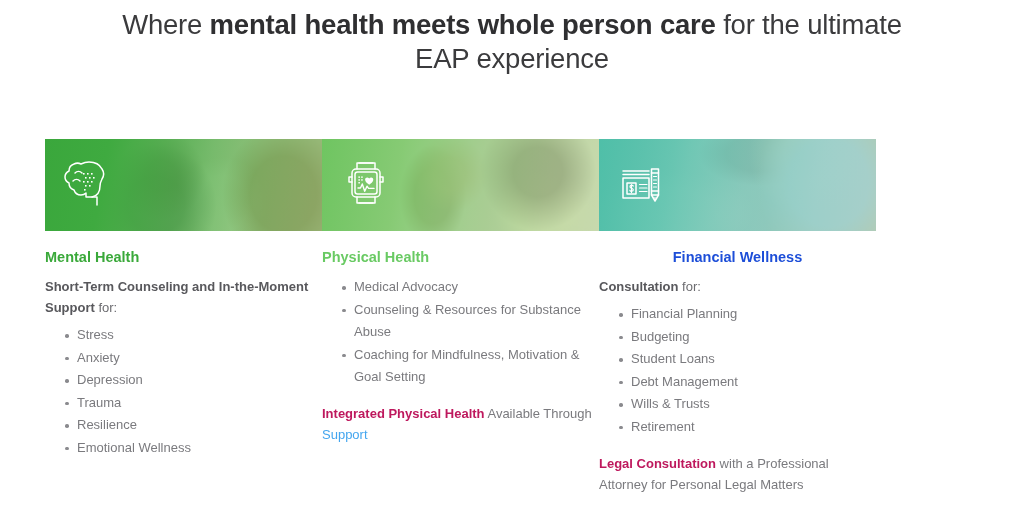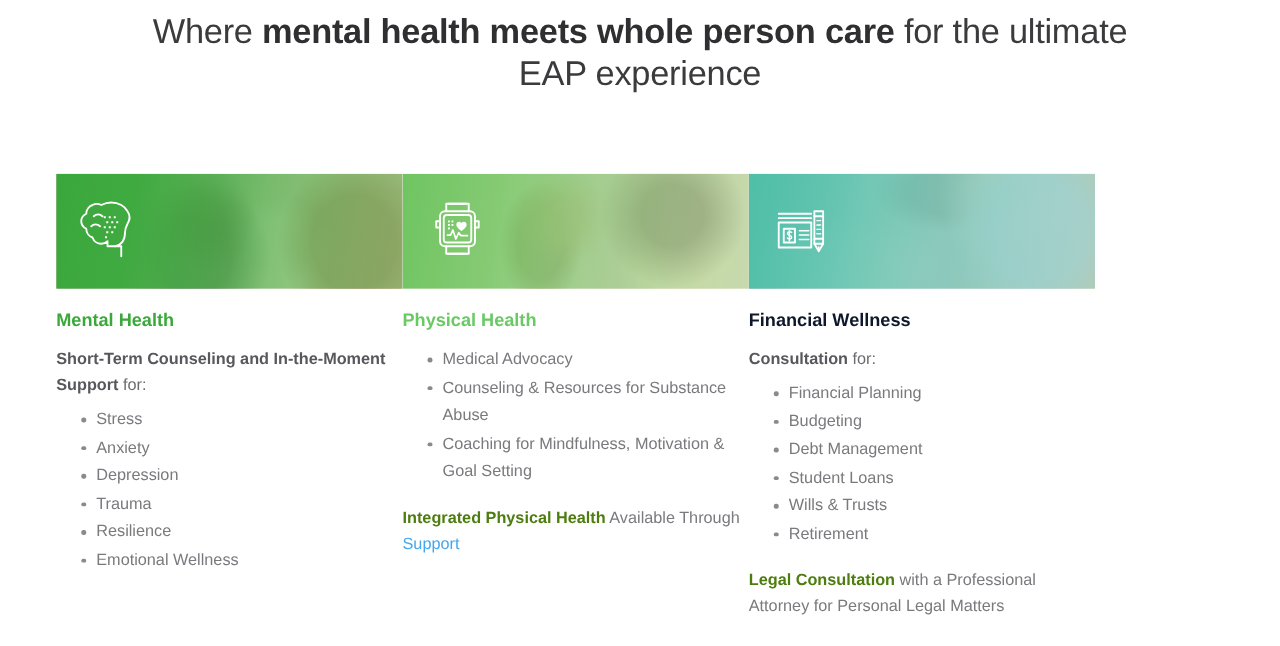--- a/index.html
+++ b/index.html
@@ -112,21 +112,21 @@
 
   
   .card-title {
     margin-top: 16px;
     font-size: 14.5px;
     font-weight: 700;
     line-height: 20px;
   }
   .t-mental { color: #3aa93a; }
   .t-physical { color: #69ca63; }
-  .t-financial { color: #0f172a; }
+  .t-financial { color: #1d4ed8; text-align: center; }
 
   .lead {
     margin-top: 9px;
     font-size: 13px;
     line-height: 21px;
     color: #6c6c70;
   }
   .lead b { font-weight: 700; color: #58585c; }
 
   .bullets {
@@ -151,21 +151,21 @@
     border-radius: 50%;
     background: #8a8a8e;
   }
 
   .note {
     margin-top: 14px;
     font-size: 13px;
     line-height: 21.5px;
     color: #7a7a7e;
   }
-  .note b { font-weight: 700; color: #4d7c0f; }
+  .note b { font-weight: 700; color: #be185d; }
   .note a {
     color: #44a6ef;
     text-decoration: none;
   }
 
   .tight-top { margin-top: 9px; }
 </style>
 </head>
 <body>
 
@@ -279,22 +279,22 @@
             <path d="M40.5 30.5 h3" stroke-width="1.1"></path>
             <path d="M40.5 34 h3" stroke-width="1.1"></path>
           </svg>
         </div>
       </div>
       <div class="card-title t-financial">Financial Wellness</div>
       <div class="lead"><b>Consultation</b><span> for:</span></div>
       <ul class="bullets">
         <li>Financial Planning</li>
         <li>Budgeting</li>
+        <li>Student Loans</li>
         <li>Debt Management</li>
-        <li>Student Loans</li>
         <li>Wills &amp; Trusts</li>
         <li>Retirement</li>
       </ul>
       <div class="note"><b>Legal Consultation</b><span> with a Professional Attorney for Personal Legal Matters</span></div>
     </div>
 
   </div>
 </div>
 
 </body></html>

